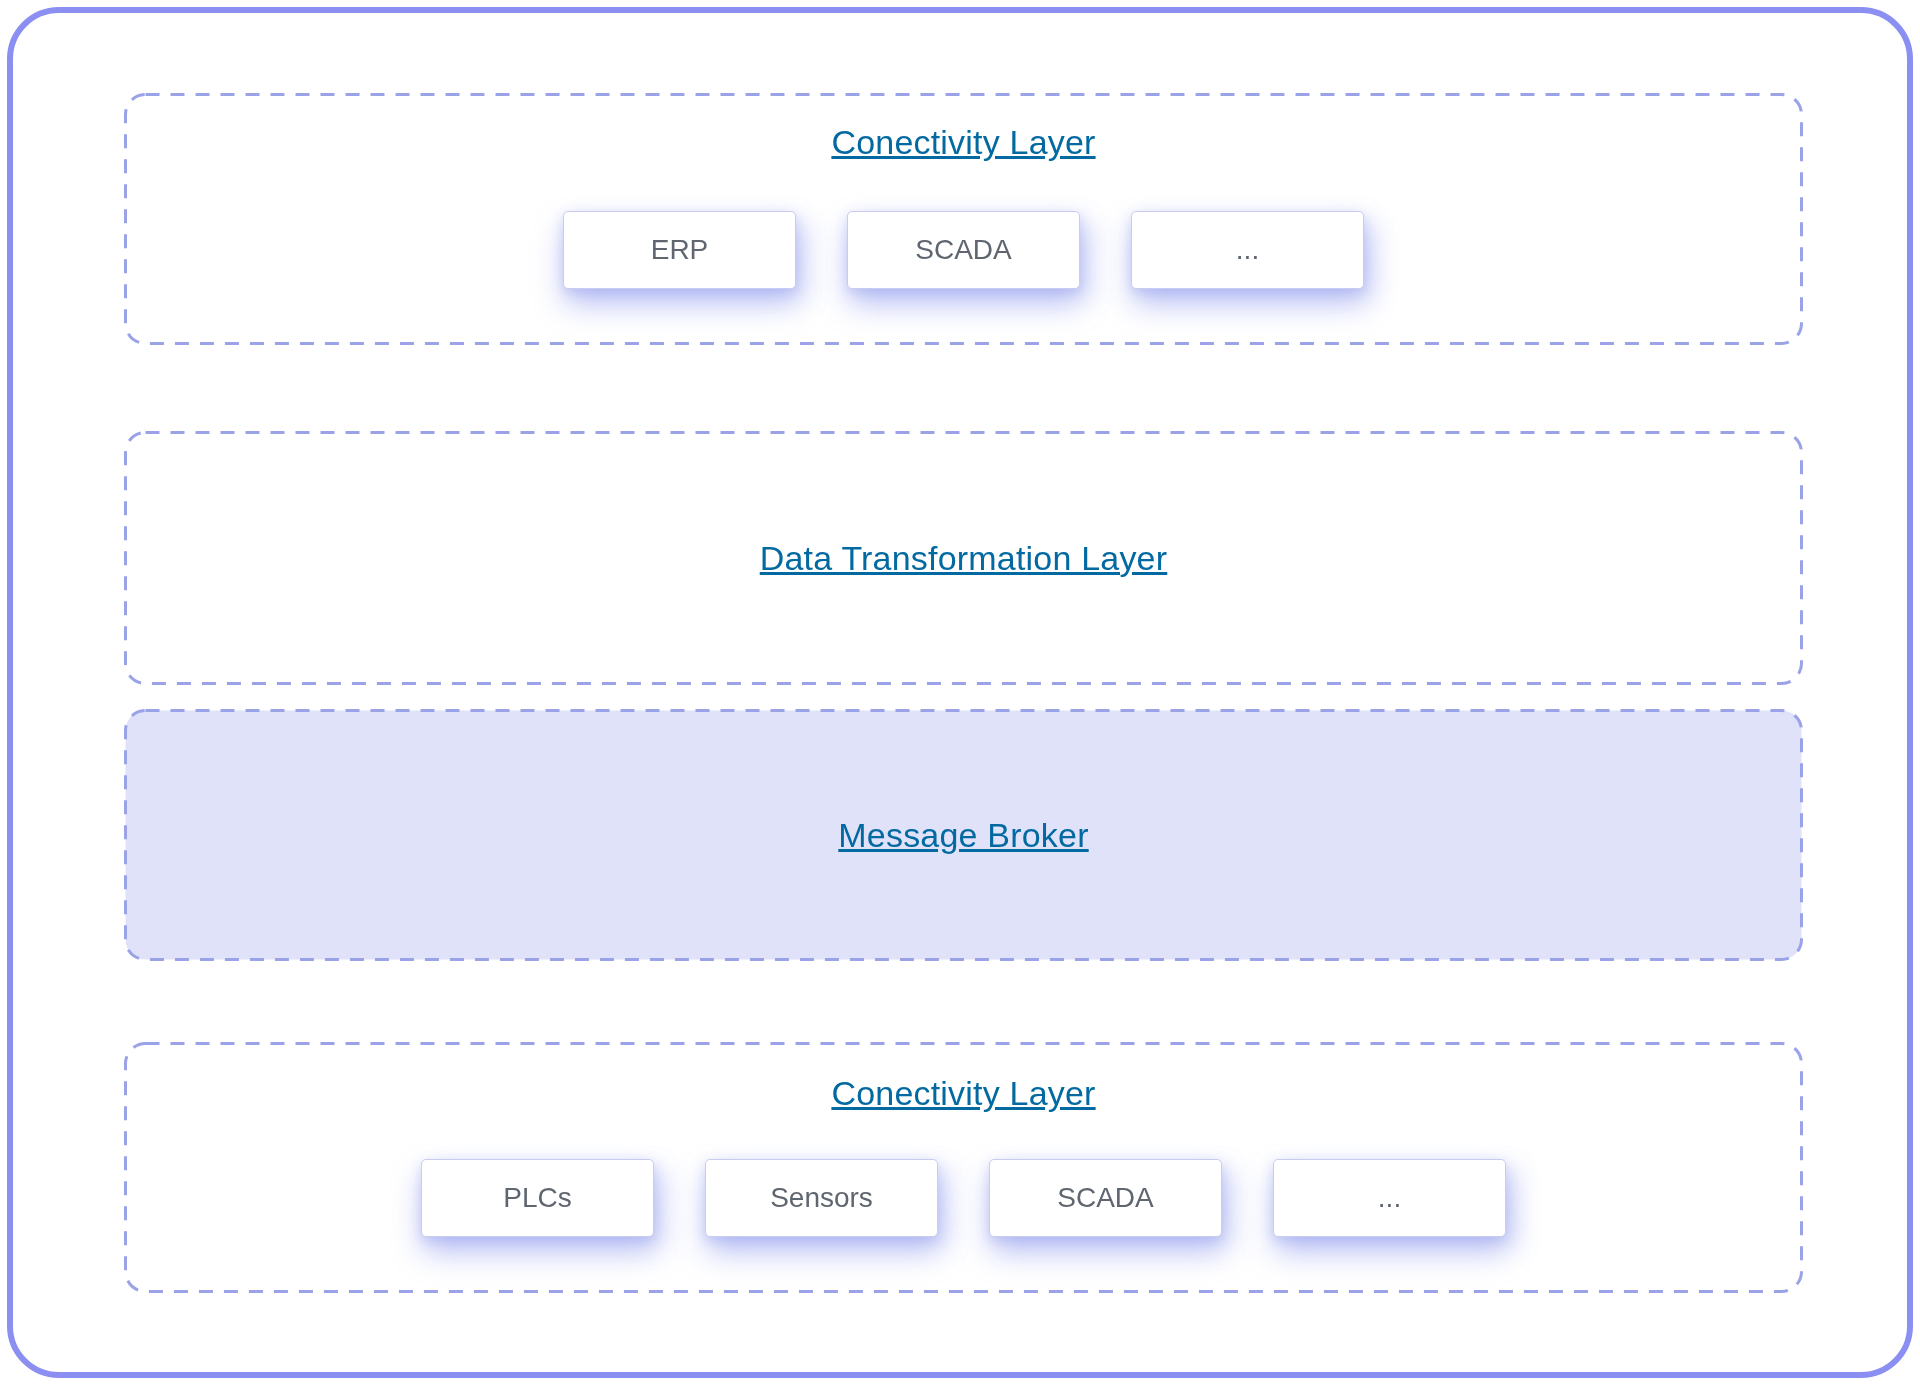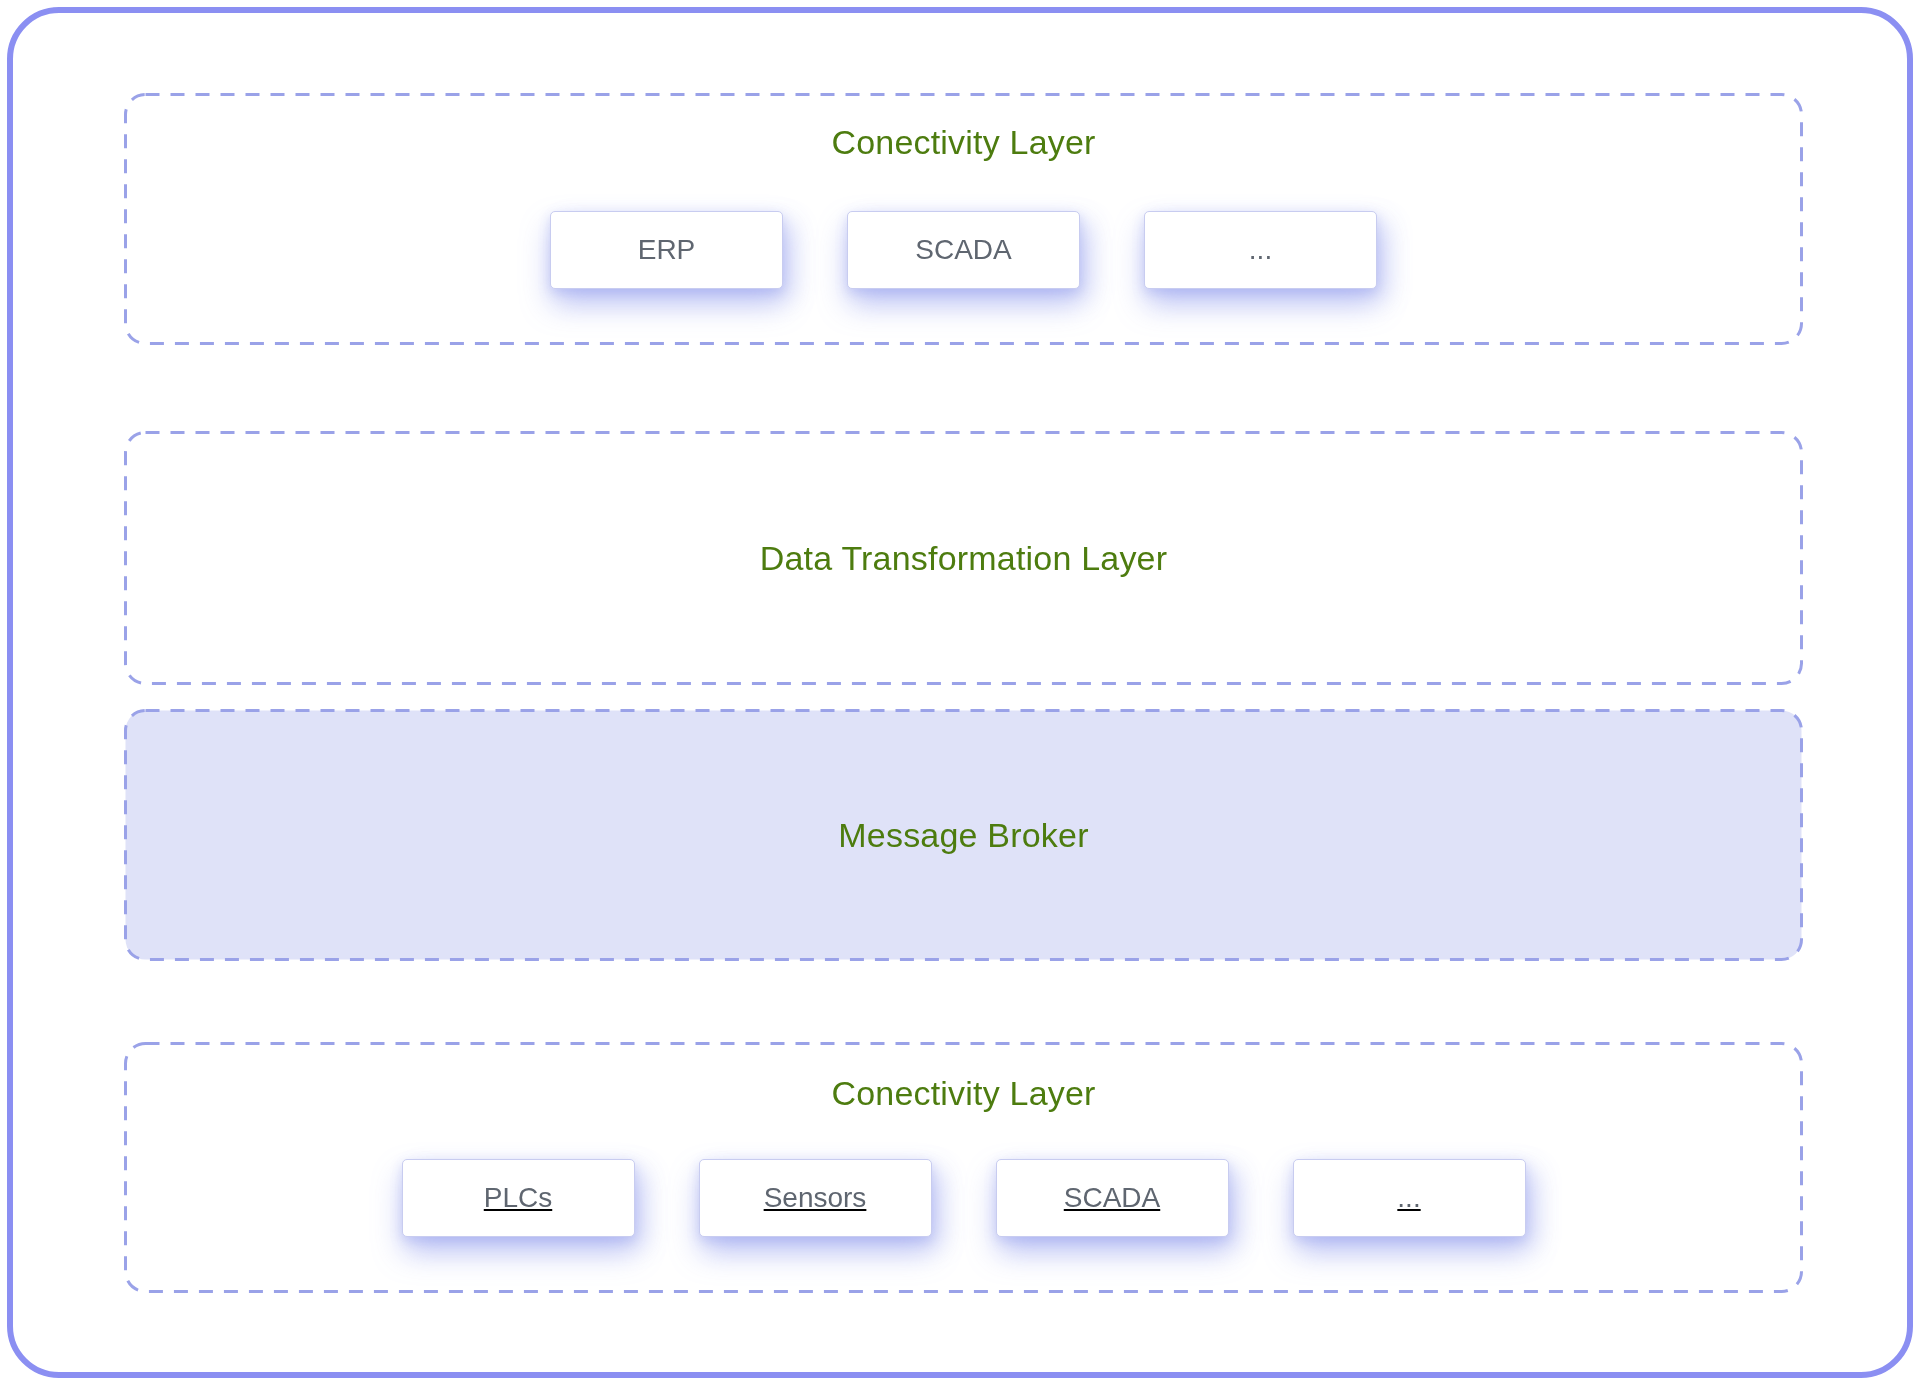--- a/index.html
+++ b/index.html
@@ -32,37 +32,38 @@
   }
   .layer-inner {
     position: relative;
     width: 100%; height: 100%;
     display: flex;
     flex-direction: column;
     align-items: center;
   }
   .layer-inner.center { justify-content: center; }
   .layer-title {
-    color: #4d7c0f;
+    color: #0369a1;
     font-size: 34px;
     font-weight: 500;
     letter-spacing: 0.2px;
     text-align: right;
+    text-decoration: underline;
   }
   #layer-connectivity-top .layer-title { margin-top: 30px; }
   #layer-connectivity-bottom .layer-title { margin-top: 32px; }
 
   .nodes {
     display: flex;
     flex-direction: row;
     justify-content: center;
-    gap: 64px;
+    gap: 51px;
   }
   #layer-connectivity-top .nodes { margin-top: 49px; }
-  #layer-connectivity-bottom .nodes { margin-top: 46px; text-decoration: underline; }
+  #layer-connectivity-bottom .nodes { margin-top: 46px; }
 
   .node {
     width: 233px; height: 78px;
     background: #ffffff;
     border: 1.5px solid #c8ccf0;
     border-radius: 5px;
     display: flex;
     align-items: center;
     justify-content: center;
     color: #5f6670;

